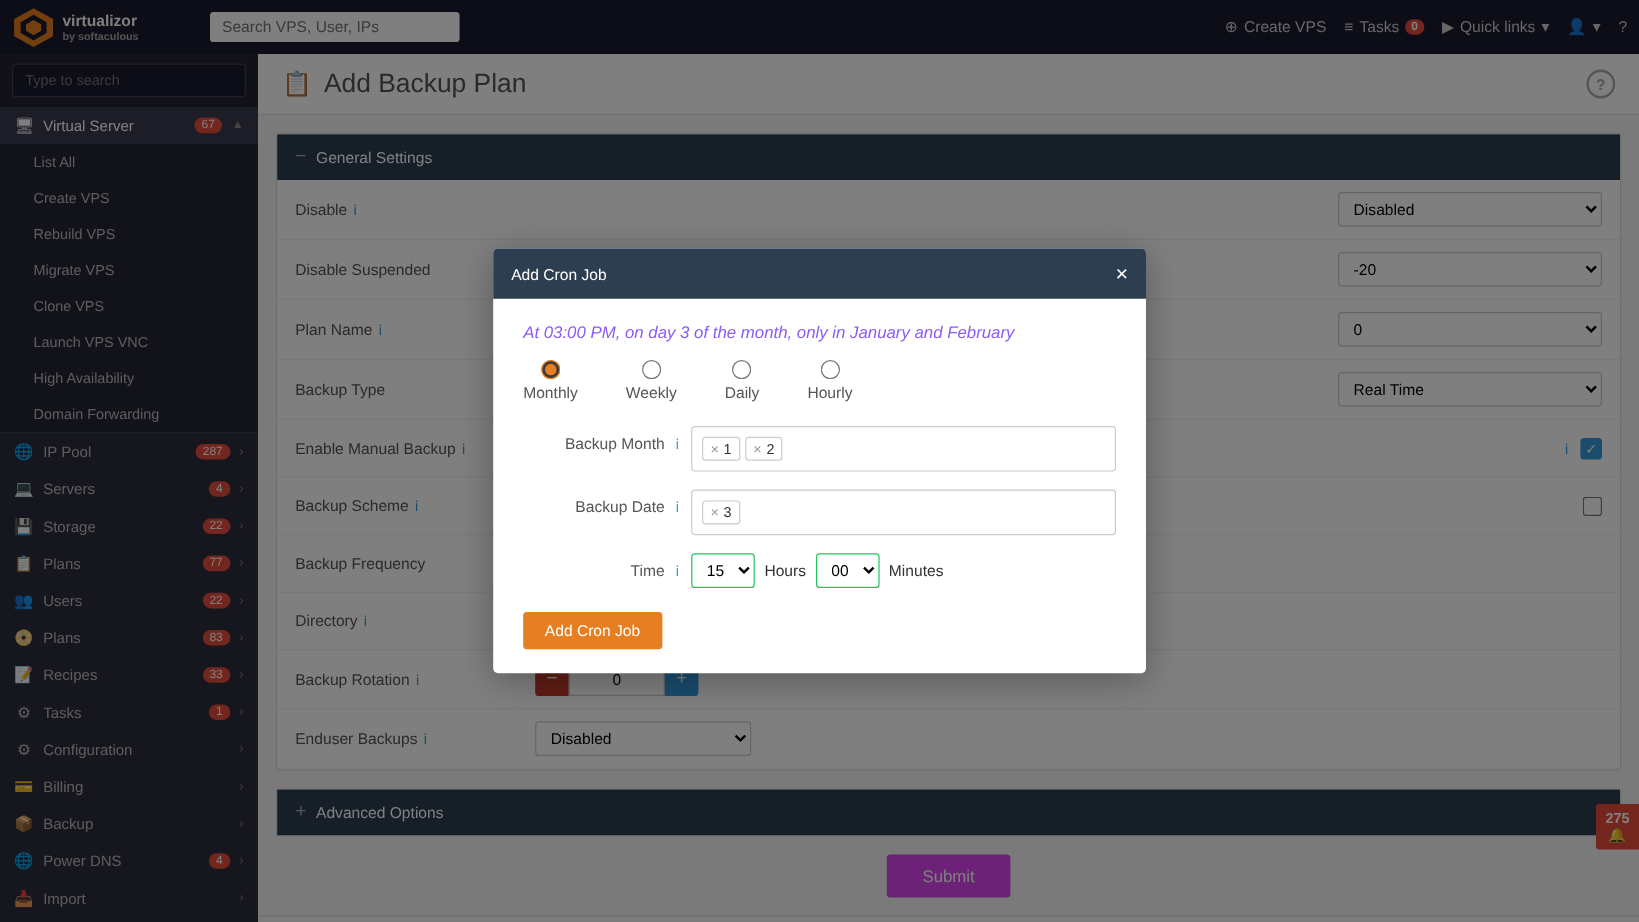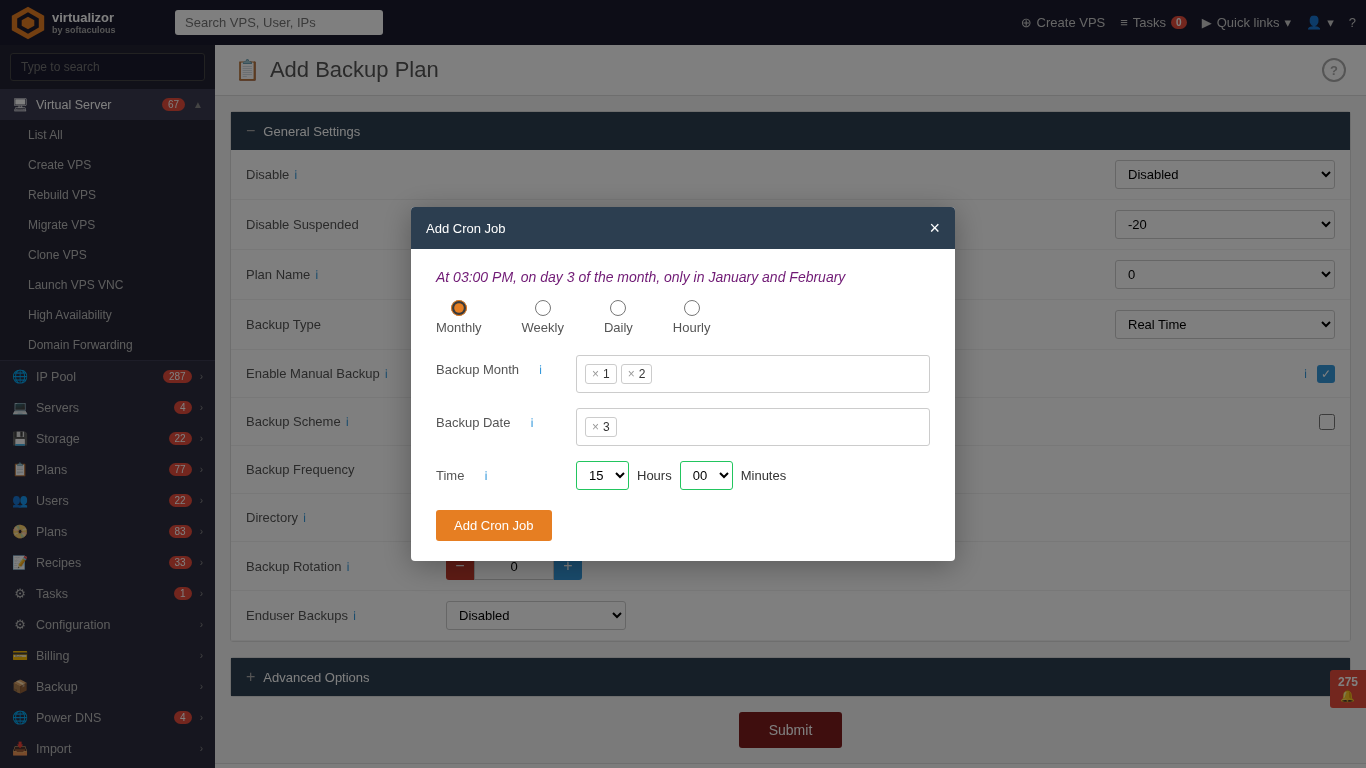--- a/index.html
+++ b/index.html
@@ -268,21 +268,21 @@
       font-size: 13px;
     }
 
     
     .submit-area {
       margin: 15px;
       display: flex;
       justify-content: center;
     }
     .btn-submit {
-      background: #7f1d1d;
+      background: #d946ef;
       color: white;
       border: none;
       padding: 10px 30px;
       border-radius: 3px;
       font-size: 14px;
       cursor: pointer;
     }
 
     
     .panel-header.collapsed {
@@ -329,21 +329,21 @@
       cursor: pointer;
       font-size: 18px;
       line-height: 1;
     }
     .modal-body {
       padding: 20px 25px;
     }
     .cron-description {
       font-size: 14px;
       font-style: italic;
-      color: #701a75;
+      color: #8b5cf6;
       margin-bottom: 15px;
     }
     .radio-tabs {
       display: flex;
       gap: 40px;
       margin-bottom: 20px;
     }
     .radio-tab {
       display: flex;
       flex-direction: column;
@@ -368,21 +368,22 @@
       gap: 10px;
     }
     .cron-label {
       width: 130px;
       font-size: 13px;
       color: #555;
       padding-top: 6px;
       flex-shrink: 0;
       display: flex;
       align-items: center;
-      gap: 20px;
+      gap: 9px;
+      justify-content: flex-end;
     }
     .tag-input {
       flex: 1;
       border: 1px solid #ccc;
       border-radius: 3px;
       padding: 5px 8px;
       min-height: 38px;
       display: flex;
       flex-wrap: wrap;
       gap: 4px;

